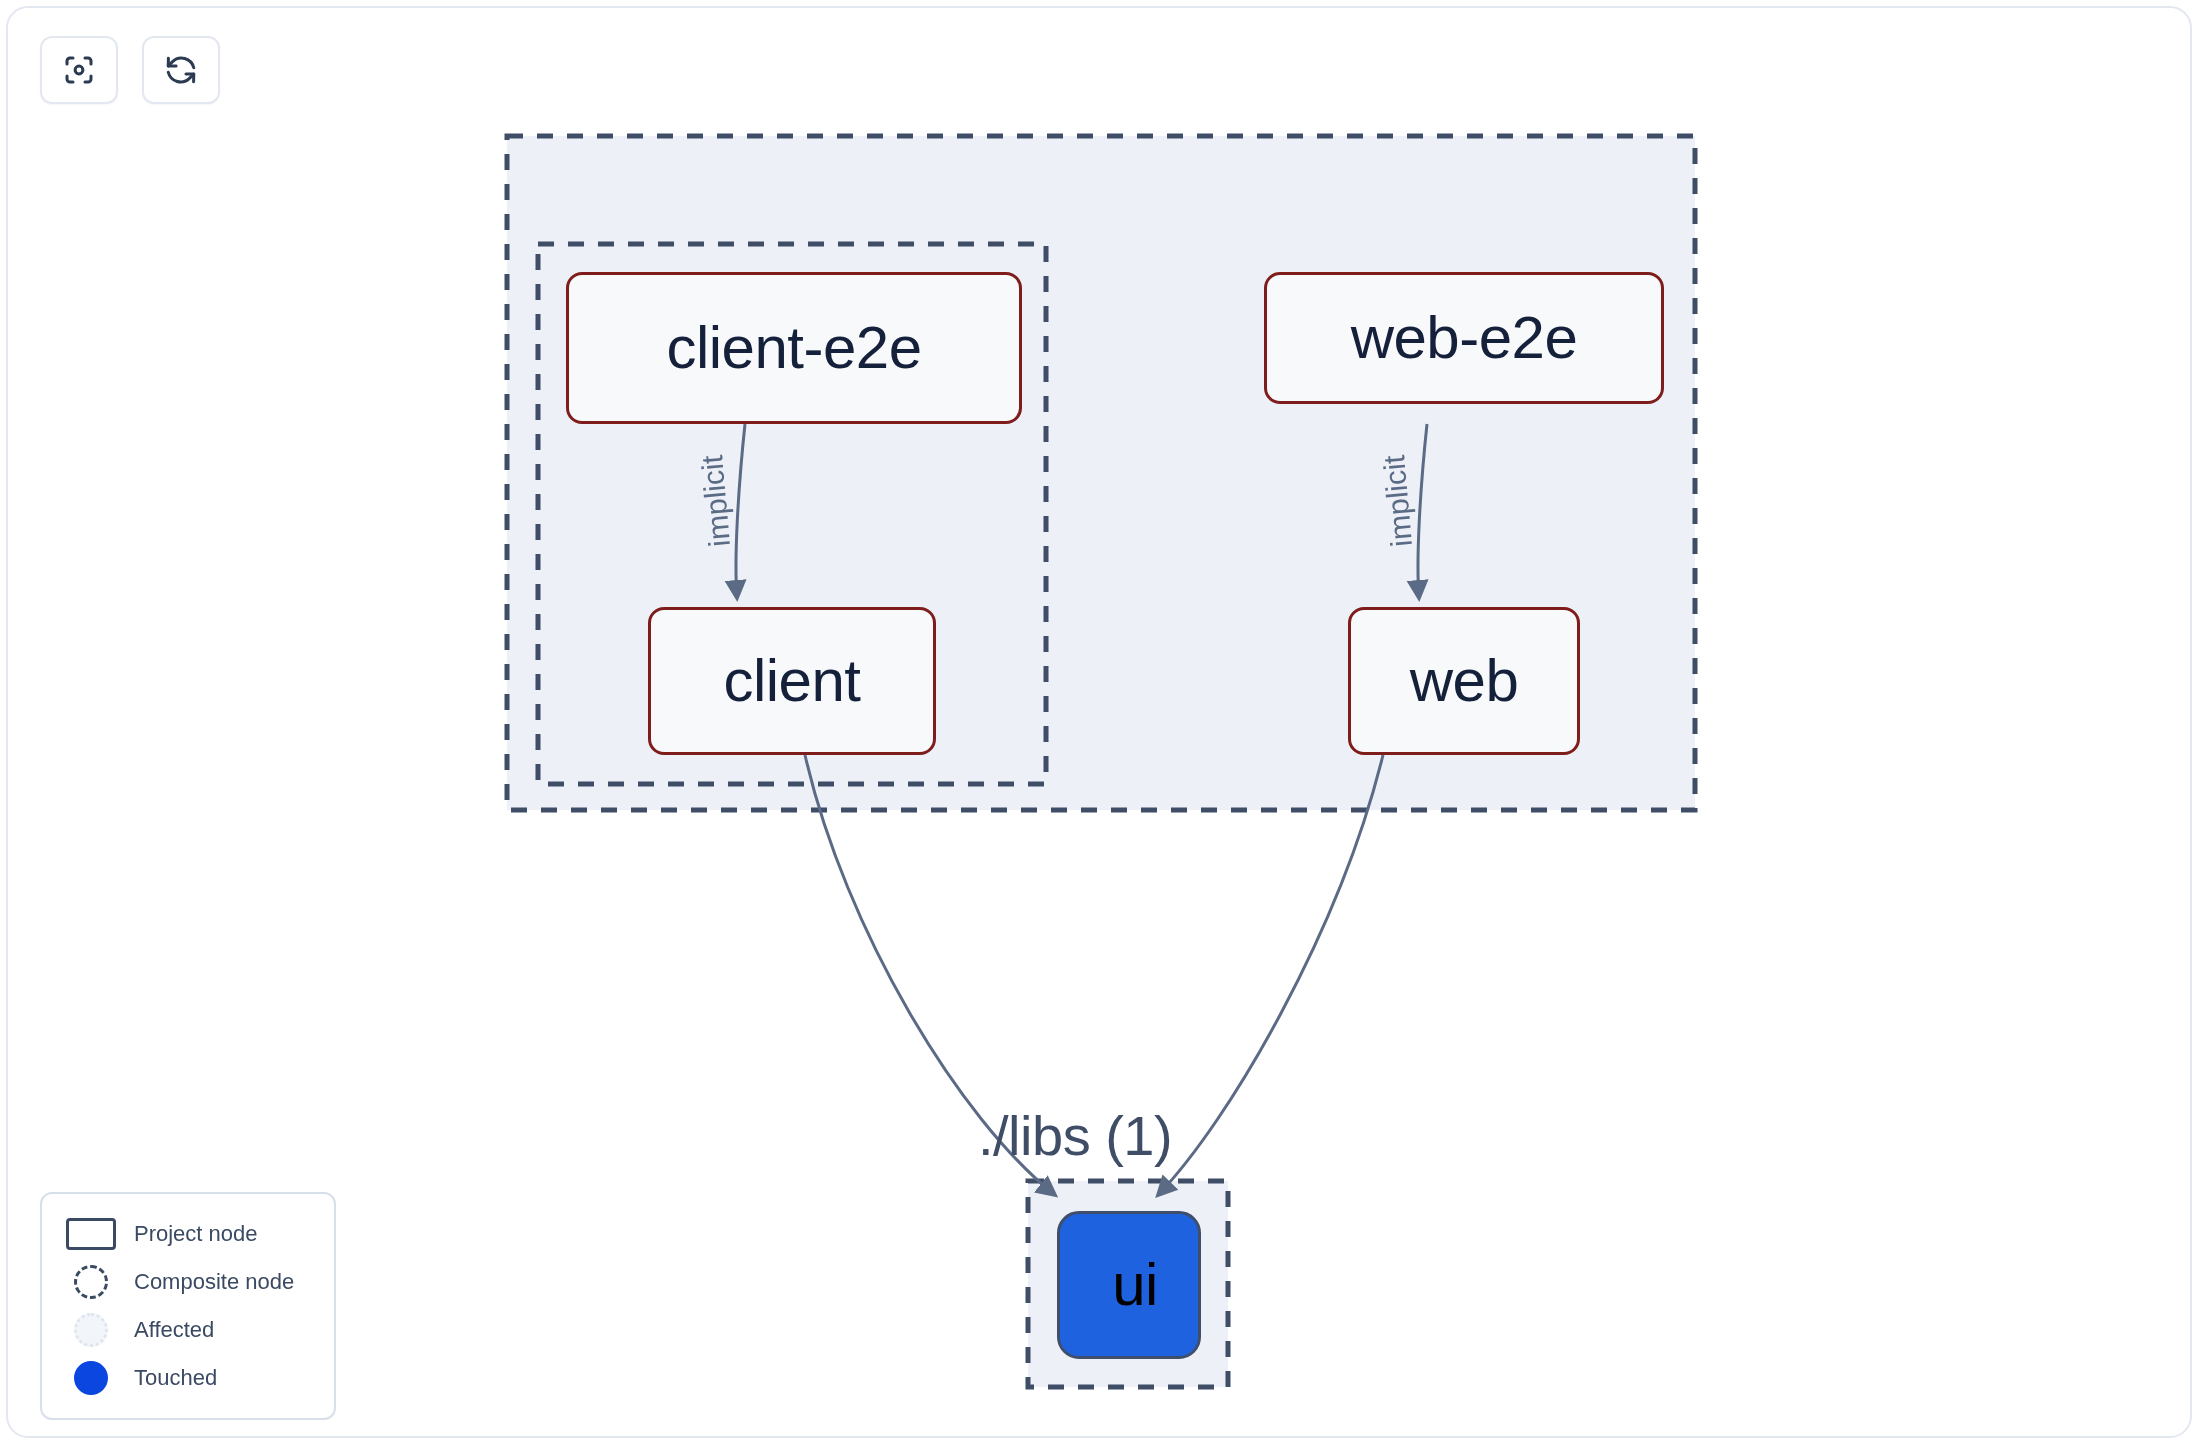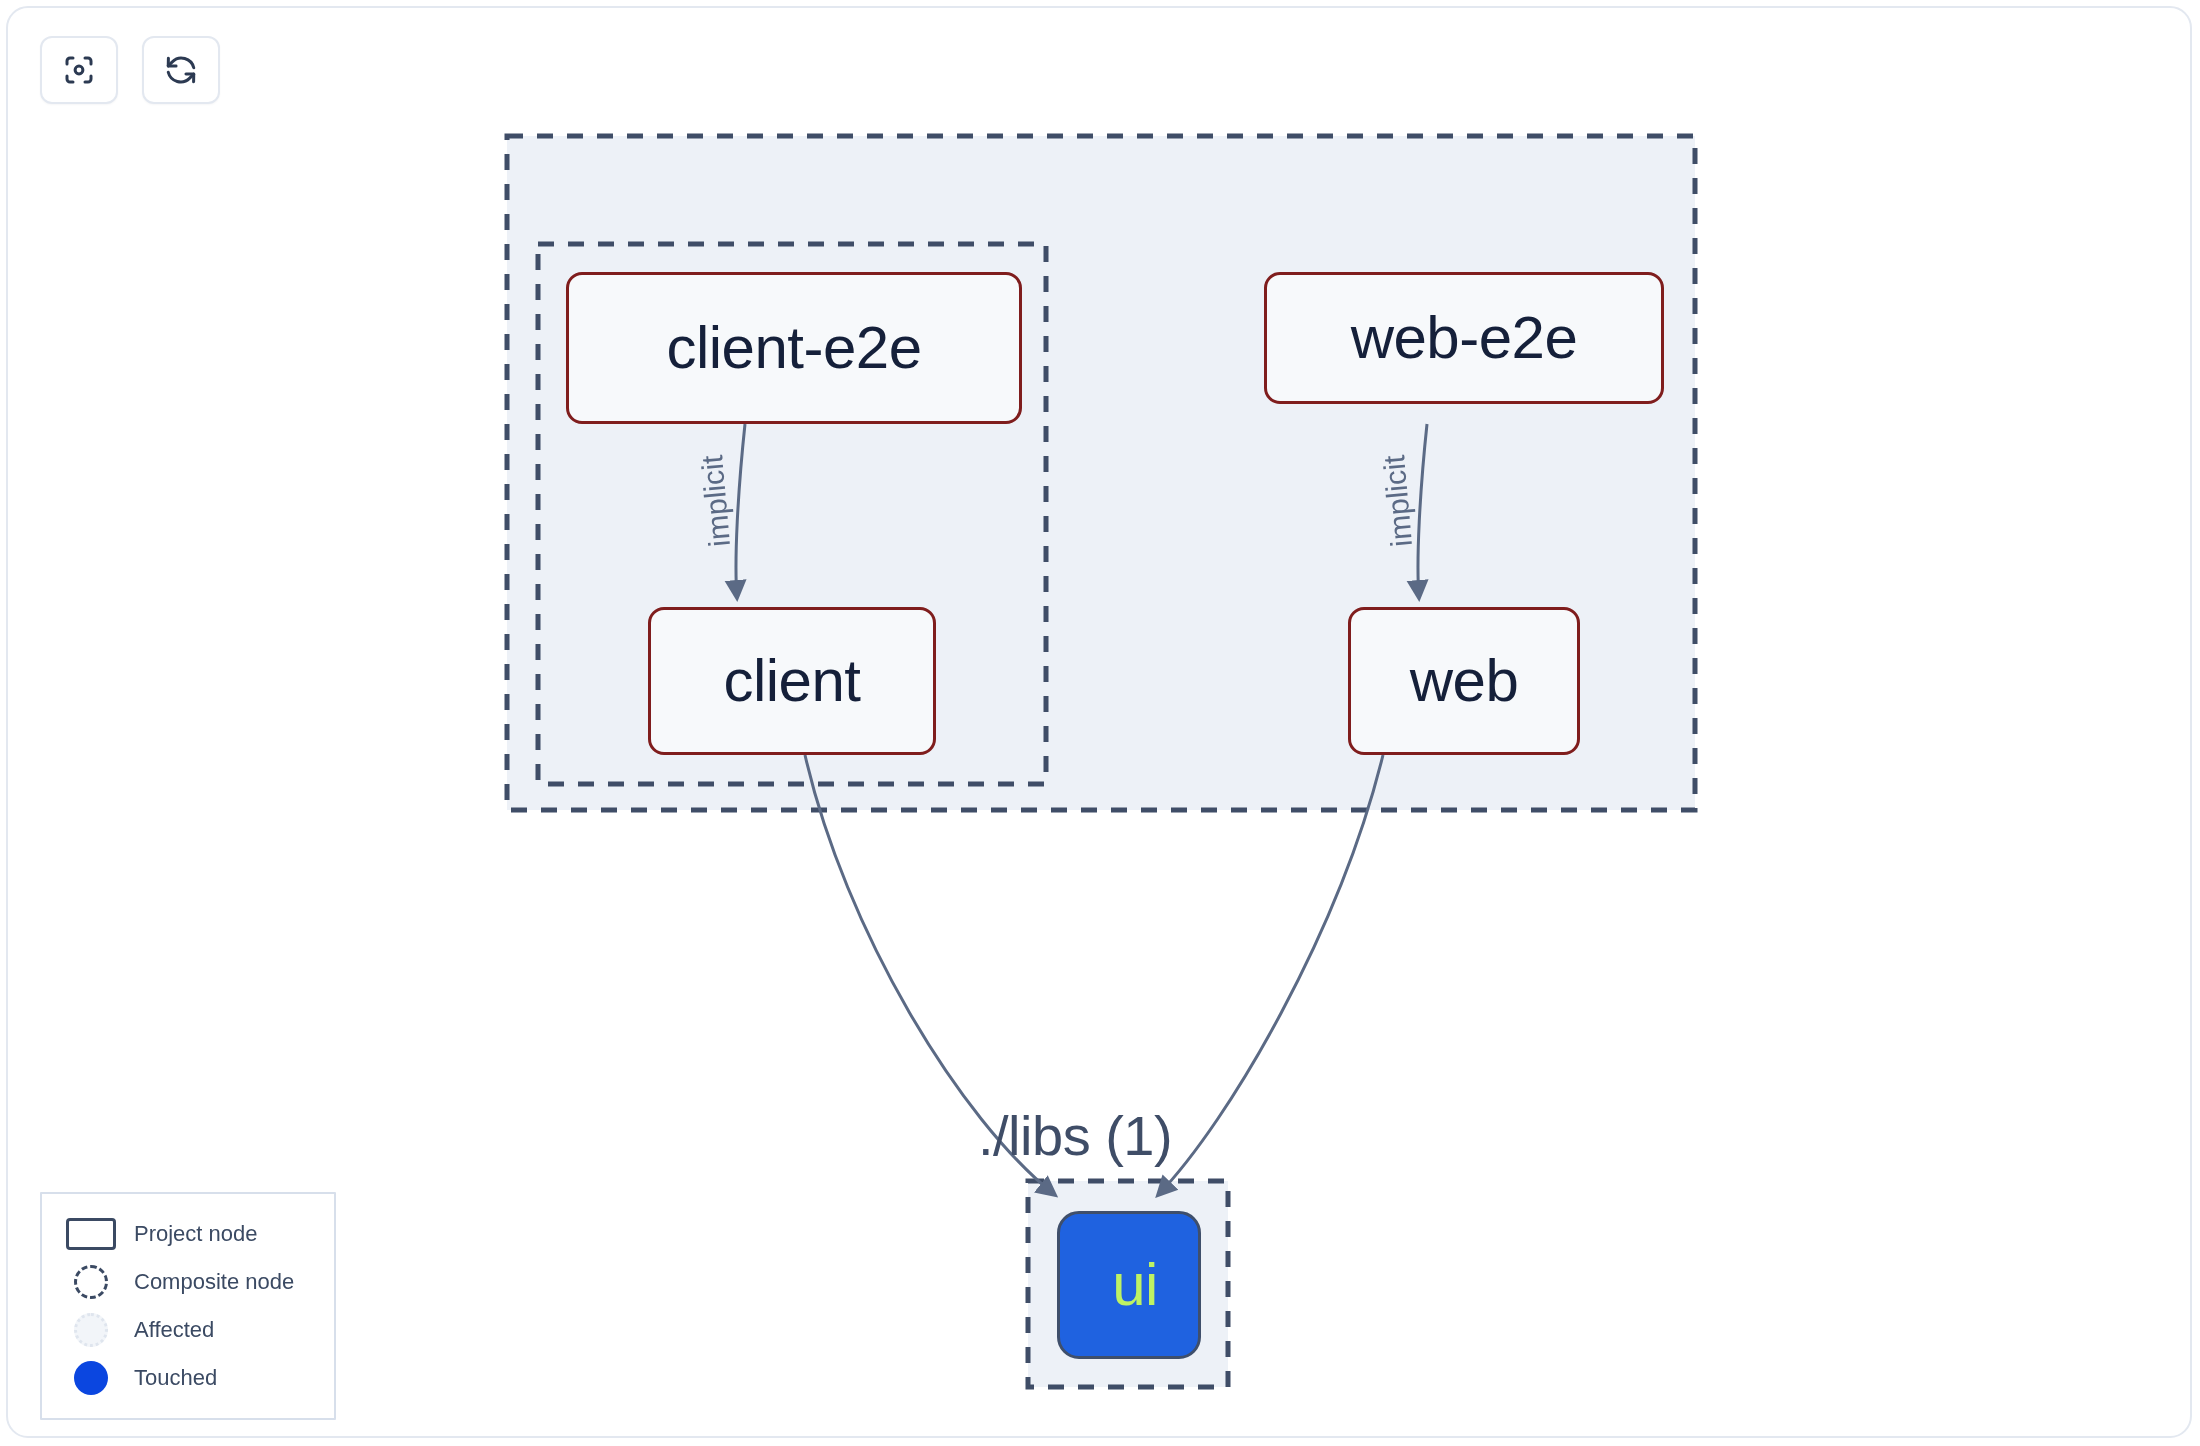--- a/index.html
+++ b/index.html
@@ -88,40 +88,40 @@
     color: #15203a;
     font-family: "Liberation Sans", sans-serif;
     letter-spacing: -0.5px;
     line-height: 1;
   }
   .proj-node.touched {
     background: #1f62e0;
     border-color: #3f4f6b;
     border-radius: 22px;
   }
-  .proj-node.touched .node-label { color: #bef264; margin-left: 12px; }
+  .proj-node.touched .node-label { color: #000000; margin-left: 12px; }
 
   .group-label {
     position: absolute;
     font-size: 56px;
     color: #3f4d67;
     font-family: "Liberation Sans", sans-serif;
     white-space: nowrap;
     line-height: 1;
     letter-spacing: -0.5px;
   }
 
   
   .legend {
     position: absolute;
     left: 40px;
     top: 1192px;
     width: 296px;
     border: 2px solid #d7dfeb;
-    border-radius: 1px;
+    border-radius: 12px;
     background: #ffffff;
     padding: 16px 14px 16px 18px;
     box-sizing: border-box;
     z-index: 50;
   }
   .legend-row {
     display: flex;
     align-items: center;
     height: 48px;
   }

